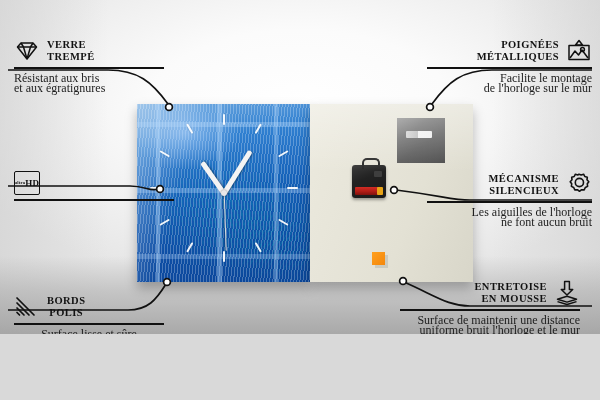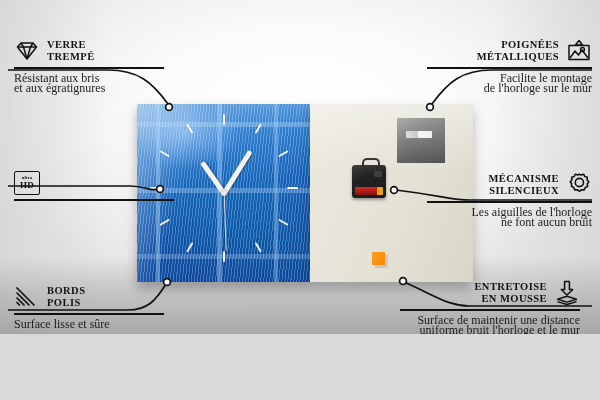--- a/index.html
+++ b/index.html
@@ -106,21 +106,21 @@
   .co-right .co-head{justify-content:flex-end;}
   .co-title{font-weight:700;font-size:10.5px;letter-spacing:.45px;color:#121212;
     line-height:12.5px;text-transform:uppercase;}
   .co-right .co-title{text-align:right;}
   .co-rule{height:1.6px;background:#111;margin:3px 0 4px;}
   .co-desc{font-size:12px;line-height:10.4px;color:#1c1c1c;}
   .co-right .co-desc{text-align:right;}
   .ico{flex:0 0 auto;width:26px;height:26px;display:flex;align-items:center;justify-content:center;}
   .ico svg{display:block;}
   .hd-box{width:26px;height:22px;border:1.6px solid #111;border-radius:2px;
-    display:flex;flex-direction:column;align-items:center;justify-content:center;line-height:1;}
+    display:flex;flex-direction:row;align-items:center;justify-content:center;line-height:1;}
   .hd-box .u{font-size:4.6px;font-weight:700;letter-spacing:.2px;color:#111;}
   .hd-box .h{font-size:9px;font-weight:700;letter-spacing:.3px;color:#111;margin-top:.5px;}
 </style>
 </head>
 <body>
 
 <div id="stage">
 
   <div class="bg-base"></div>
   <div class="bg-vign"></div>
@@ -214,21 +214,21 @@
         <span class="hd-box">
           <span class="u">ultra</span>
           <span class="h">HD</span>
         </span>
       </span>
       <span class="co-title"><br></span>
     </div>
     <div class="co-rule"></div>
   </div>
 
-  <div class="callout co-left" style="left:14px;top:284px;width:150px;">
+  <div class="callout co-left" style="left:14px;top:294px;width:150px;text-align:center;">
     <div class="co-head">
       <span class="ico">
         <svg width="26" height="22" viewBox="0 0 26 22">
           <g stroke="#111" stroke-width="1.7" stroke-linecap="round">
             <path d="M3,2 L20,19"></path>
               <path d="M3,7 L15,19"></path>
               <path d="M3,12 L10,19"></path>
               <path d="M3,16.5 L5.5,19"></path>
           </g>
         </svg>

